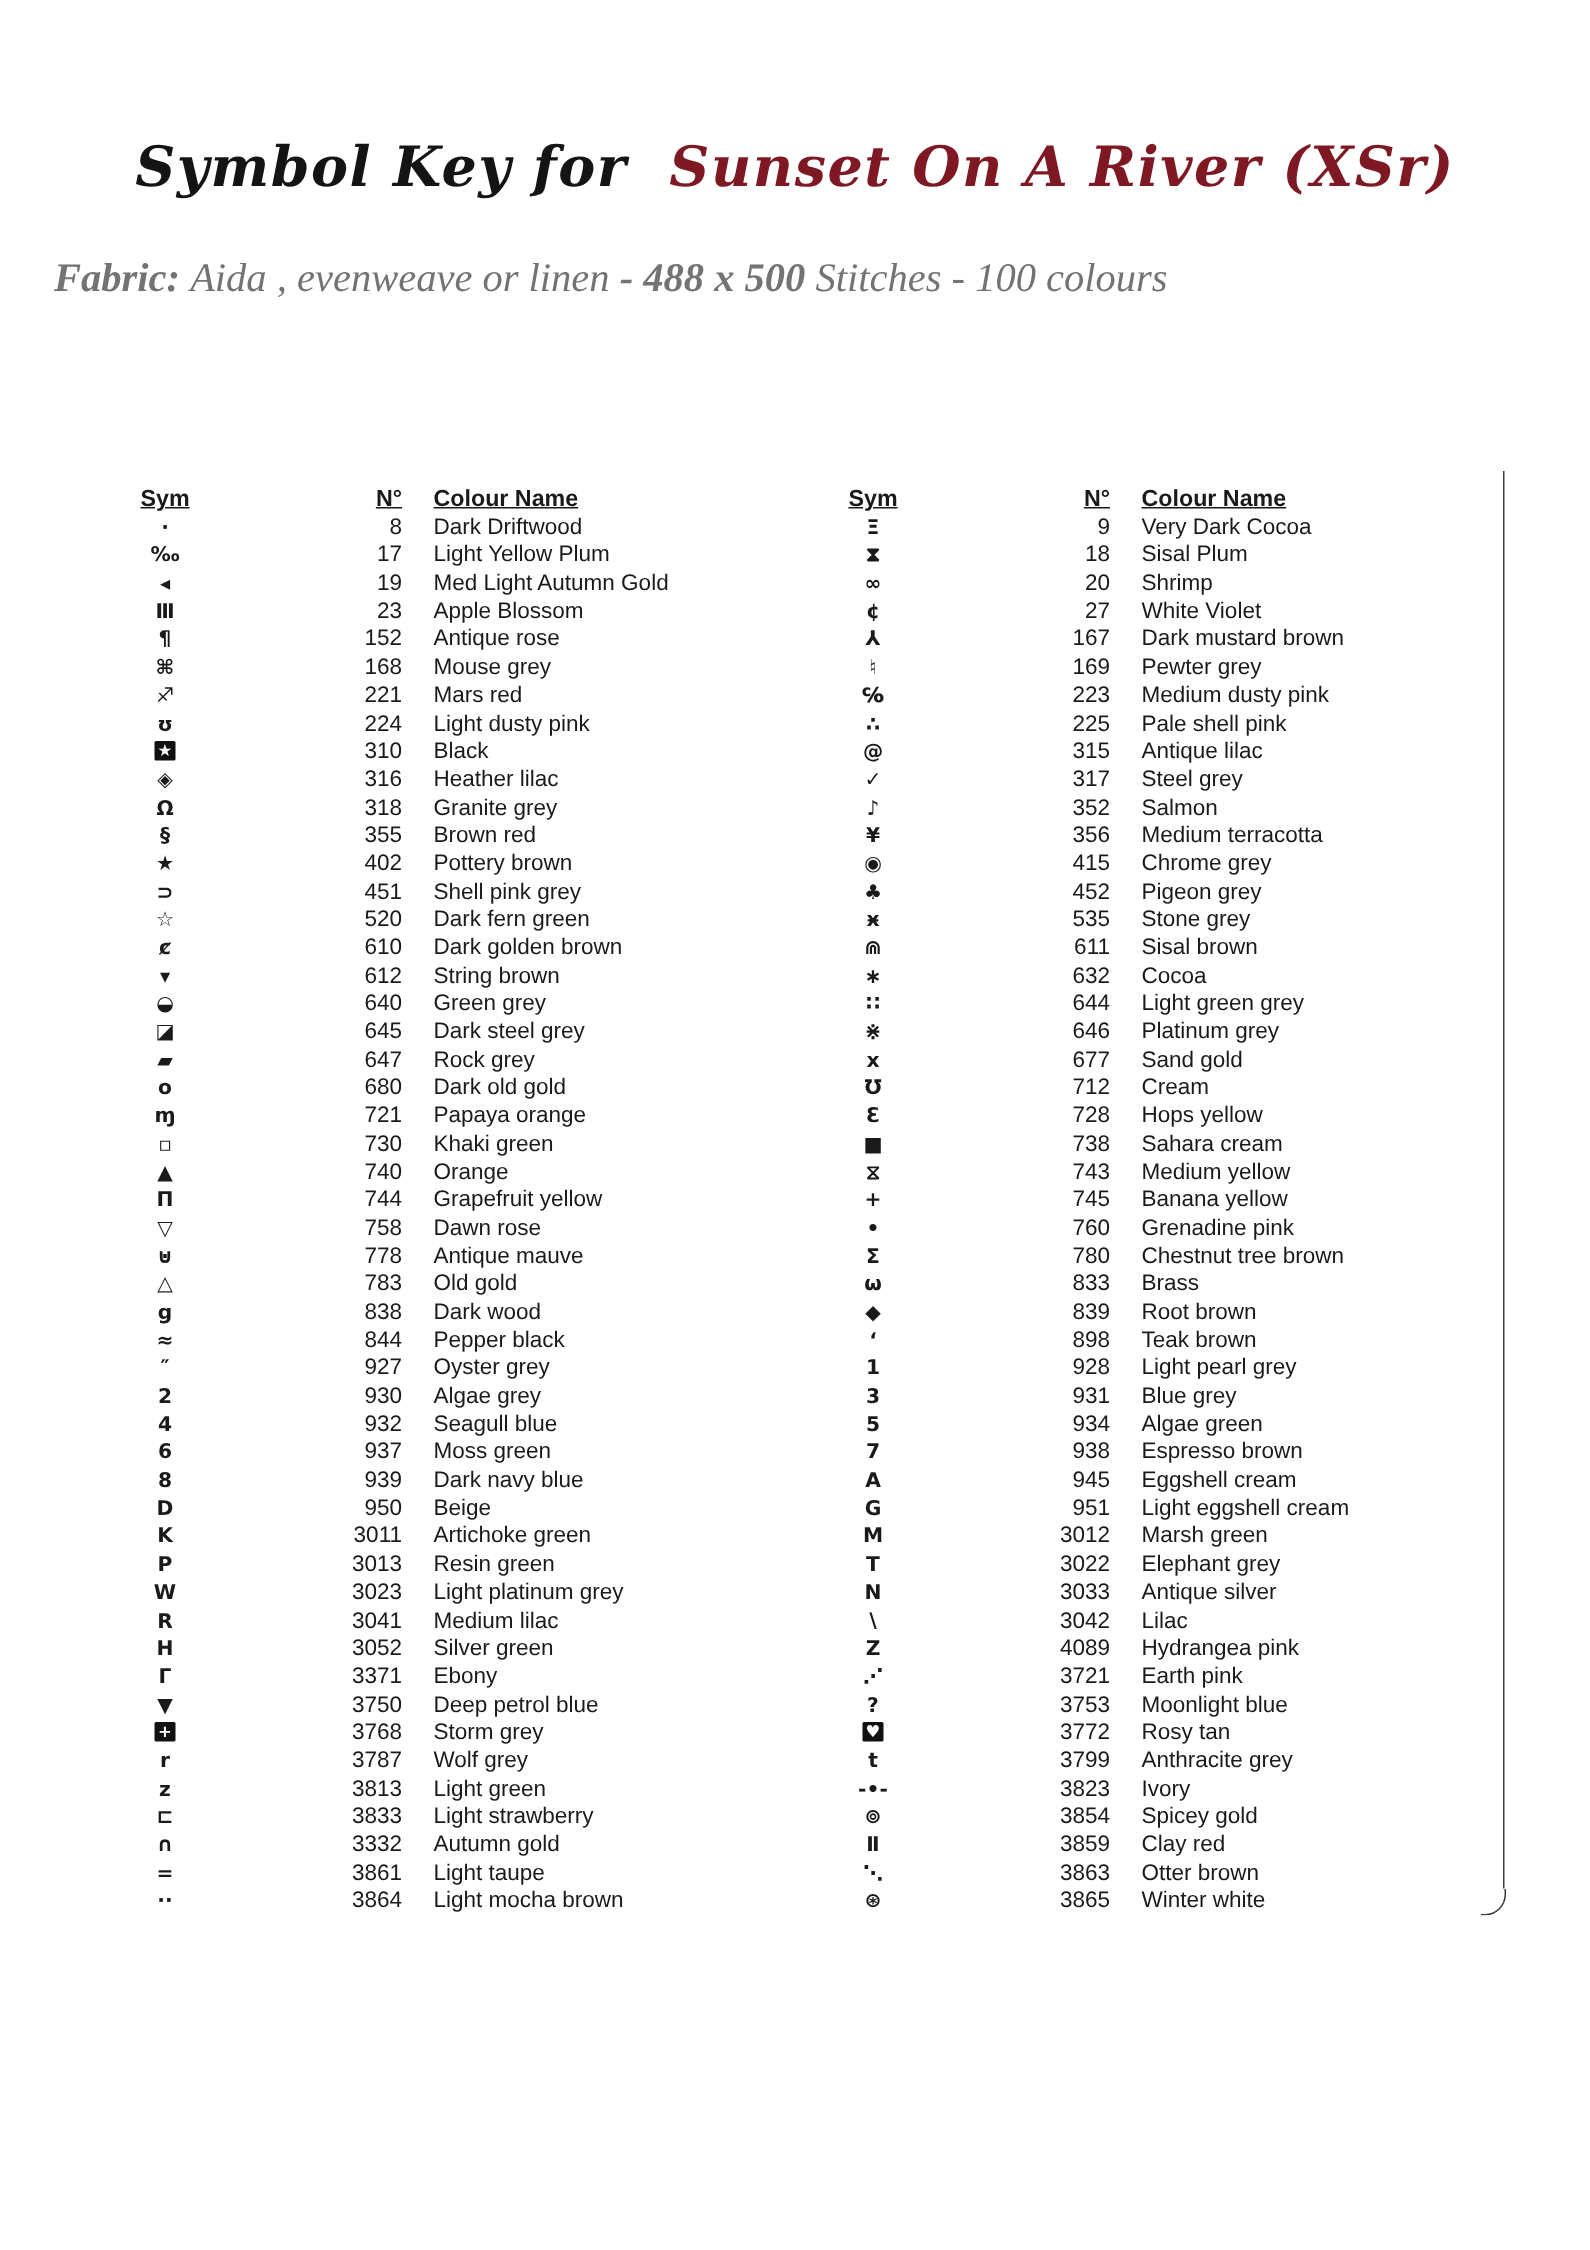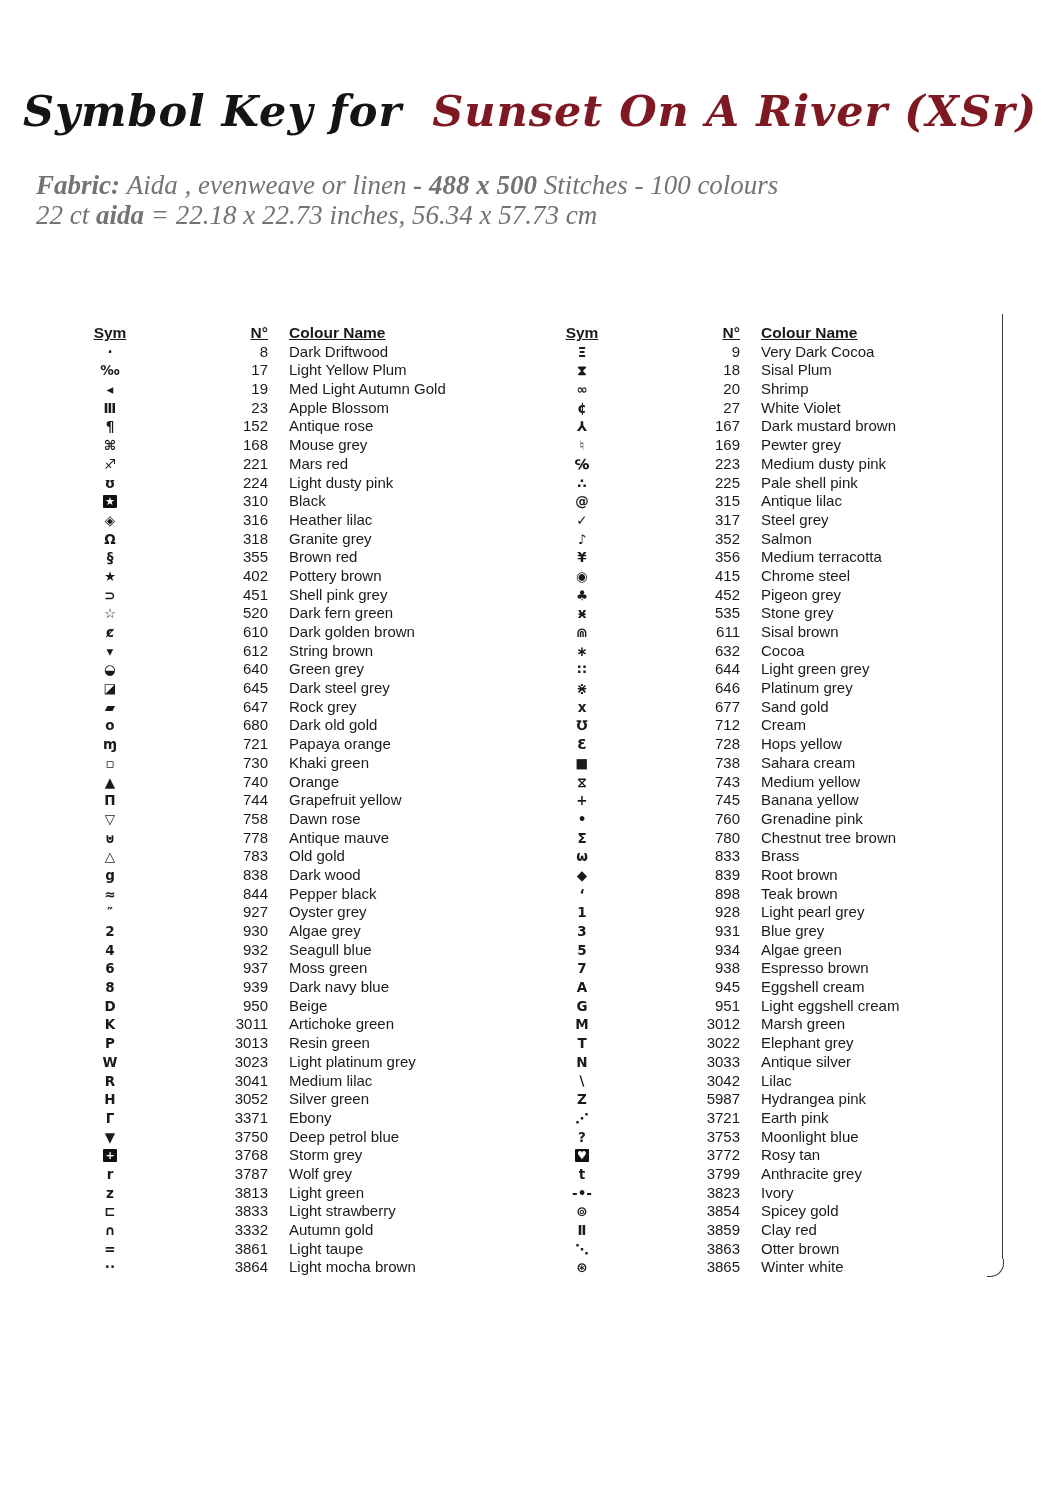--- a/index.html
+++ b/index.html
@@ -10,21 +10,21 @@
     font-family:"Liberation Sans",sans-serif;
     color:#1a1a1a;
     overflow:hidden;
     margin:0 auto;
   }
   .title{
     position:absolute;top:84px;left:0;width:100%;
     text-align:center;
     font-family:"DejaVu Serif",serif;
     font-style:italic;font-weight:bold;
-    font-size:43px;line-height:54px;
+    font-size:37px;line-height:54px;
     letter-spacing:1px;
     white-space:nowrap;
   }
   .title .t-red{ margin-left:14px; }
   .fabric{
     position:absolute;top:150px;left:36px;width:990px;
     font-family:Liberation Serif, serif;
     font-style:italic;
     font-size:27px;line-height:30.4px;
     color:#737373;
@@ -80,21 +80,20 @@
 
 <div class="page">
 
   <div class="title">
     <span class="t-black" style="color: rgb(20, 20, 20);">Symbol Key for</span>
     <span class="t-red" style="color: rgb(126, 24, 34);">Sunset On A River (XSr)</span>
   </div>
 
   <div class="fabric" id="fabric">
       <div><span class="seg-b">Fabric:  </span><span class="seg">Aida , evenweave or  linen </span><span class="seg-b">- 488 x 500</span><span class="seg"> Stitches - 100 colours</span></div>
-      <div><span class="seg">22 ct </span><span class="seg-b">aida</span><span class="seg"> = 22.18 x 22.73 inches, 56.34 x 57.73 cm</span></div>
     </div>
 
   <div class="key-table">
     <div class="kcol" id="col-left">
       <div class="krow head">
         <span class="sym">Sym</span>
         <span class="no">N°</span>
         <span class="name">Colour Name</span>
       </div>
     <div class="krow">
@@ -410,21 +409,21 @@
           <span class="name">Salmon</span>
         </div>
         <div class="krow">
           <span class="sym">¥</span>
           <span class="no">356</span>
           <span class="name">Medium terracotta</span>
         </div>
         <div class="krow">
           <span class="sym">◉</span>
           <span class="no">415</span>
-          <span class="name">Chrome steel</span>
+          <span class="name">Chrome grey</span>
         </div>
         <div class="krow">
           <span class="sym">♣</span>
           <span class="no">452</span>
           <span class="name">Pigeon grey</span>
         </div>
         <div class="krow">
           <span class="sym">ӿ</span>
           <span class="no">535</span>
           <span class="name">Stone grey</span>
@@ -549,21 +548,21 @@
           <span class="no">3033</span>
           <span class="name">Antique silver</span>
         </div>
         <div class="krow">
           <span class="sym">∖</span>
           <span class="no">3042</span>
           <span class="name">Lilac</span>
         </div>
         <div class="krow">
           <span class="sym">Z</span>
-          <span class="no">5987</span>
+          <span class="no">4089</span>
           <span class="name">Hydrangea pink</span>
         </div>
         <div class="krow">
           <span class="sym">⋰</span>
           <span class="no">3721</span>
           <span class="name">Earth pink</span>
         </div>
         <div class="krow">
           <span class="sym">?</span>
           <span class="no">3753</span>

